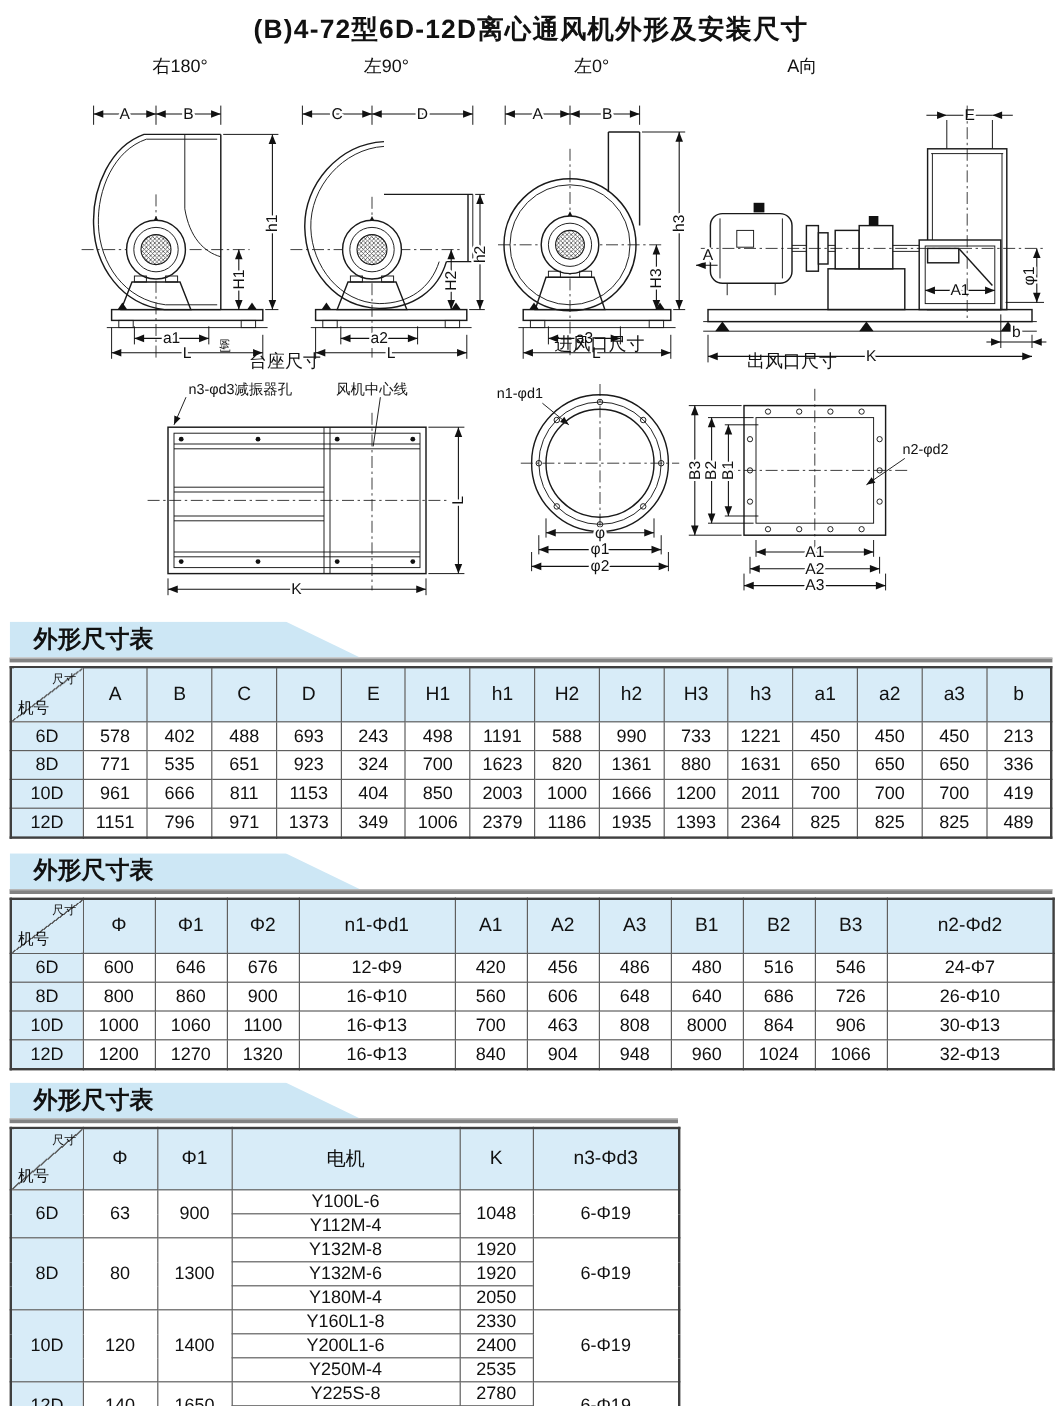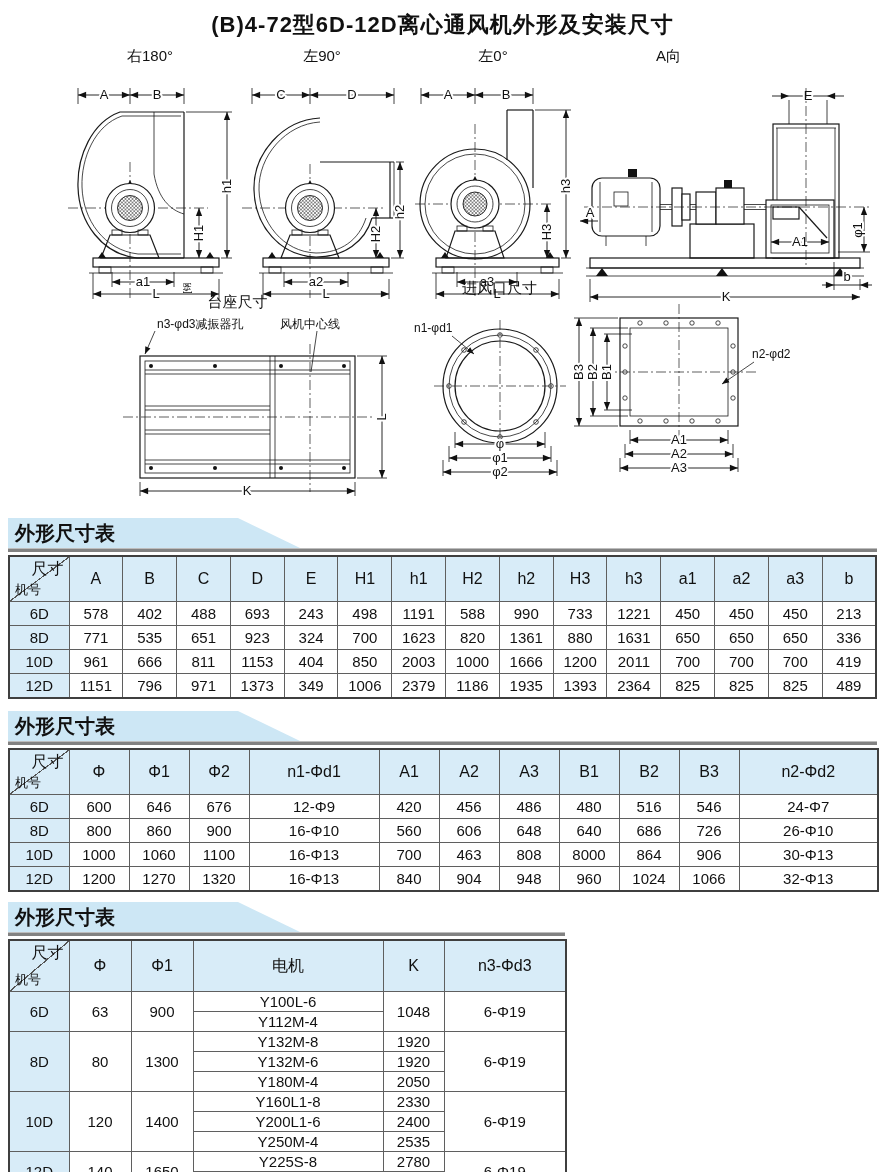--- a/index.html
+++ b/index.html
@@ -17,39 +17,39 @@
   .cl{stroke:#1a1a1a;fill:none;stroke-width:0.7;stroke-dasharray:10 3 2 3;}
   .dim{stroke:#111;fill:none;stroke-width:0.9;}
   .ext{stroke:#111;fill:none;stroke-width:0.8;}
   .blk{fill:#111;stroke:none;}
   text.dt{font-size:13px;text-anchor:middle;paint-order:stroke;stroke:#fff;stroke-width:4px;stroke-linejoin:round;}
   text.dc{font-size:12px;paint-order:stroke;stroke:#fff;stroke-width:3px;stroke-linejoin:round;}
   text.ds{font-size:9px;text-anchor:middle;paint-order:stroke;stroke:#fff;stroke-width:3px;}
   
   .section{margin:0 8px;}
   .sec1{margin-top:20px;} .sec2{margin-top:12px;} .sec3{margin-top:10px;}
-  .section-tab{width:292px;height:30px;line-height:30px;padding-left:7px;box-sizing:border-box;
+  .section-tab{width:292px;height:30px;line-height:30px;padding-left:20px;box-sizing:border-box;
      background:#cde7f5;font-size:20px;font-weight:bold;
      clip-path:polygon(0 0,230px 0,292px 100%,0 100%);}
   .section-rule{height:3px;background:#828282;border-top:1px solid #bdbdbd;}
   table{border-collapse:collapse;table-layout:fixed;margin-top:3px;border:2px solid #3f3f3f;}
   th,td{border:1px solid #5f5f5f;text-align:center;vertical-align:middle;padding:0;
         font-size:15px;font-weight:normal;background:#fff;}
   thead th{background:#d8ecf8;}
   th.rowhead{background:#d8ecf8;}
   #t1,#t2{width:869px;}
   #t1 thead th,#t2 thead th{height:44px;font-size:16px;}
   #t1 tbody th,#t1 tbody td,#t2 tbody th,#t2 tbody td{height:23px;}
   #t3{width:557px;}
   #t3 thead th{height:50px;font-size:16px;}
   #t3 tbody th,#t3 tbody td{height:19px;}
   th.corner{position:relative;
      background-color:#d8ecf8;
      background-image:linear-gradient(to bottom right,rgba(0,0,0,0) 49.2%,#555 49.2%,#555 50.8%,rgba(0,0,0,0) 50.8%);}
-  .ct{position:absolute;top:2px;right:5px;font-size:16px;}
+  .ct{position:absolute;top:2px;right:5px;font-size:10px;}
   .cb{position:absolute;bottom:2px;left:5px;font-size:13px;}
   .note{position:absolute;left:578px;top:1100px;width:300px;font-size:17px;line-height:1.45;}
 </style>
 </head>
 <body>
 
 <div class="page">
 
   <div class="title">(B)4-72型6D-12D离心通风机外形及安装尺寸</div>
 
@@ -335,20 +335,21 @@
         <line class="dim" x1="37" y1="160" x2="139" y2="160" marker-start="url(#ar)" marker-end="url(#ar)"></line>
         <text class="dt" x="88" y="164">φ1</text>
         <line class="ext" x1="31" y1="162" x2="31" y2="178"></line>
           <line class="ext" x1="145" y1="162" x2="145" y2="178"></line>
         <line class="dim" x1="31" y1="174" x2="145" y2="174" marker-start="url(#ar)" marker-end="url(#ar)"></line>
         <text class="dt" x="88" y="178">φ2</text>
       </svg>
     </div>
 
     <div class="fig" style="left:560px;top:250px;width:240px;">
+      <div class="fig-title" style="padding-right:40px;">出风口尺寸</div>
       <svg width="240" height="186" viewBox="0 0 240 186">
         <rect class="ln" x="60" y="26" width="118" height="108"></rect>
         <rect class="thin" x="70" y="36" width="98" height="88"></rect>
         <circle class="thin" cx="80" cy="31" r="2.2"></circle>
           <circle class="thin" cx="106" cy="31" r="2.2"></circle>
           <circle class="thin" cx="132" cy="31" r="2.2"></circle>
           <circle class="thin" cx="158" cy="31" r="2.2"></circle>
         <circle class="thin" cx="80" cy="129" r="2.2"></circle>
           <circle class="thin" cx="106" cy="129" r="2.2"></circle>
           <circle class="thin" cx="132" cy="129" r="2.2"></circle>

